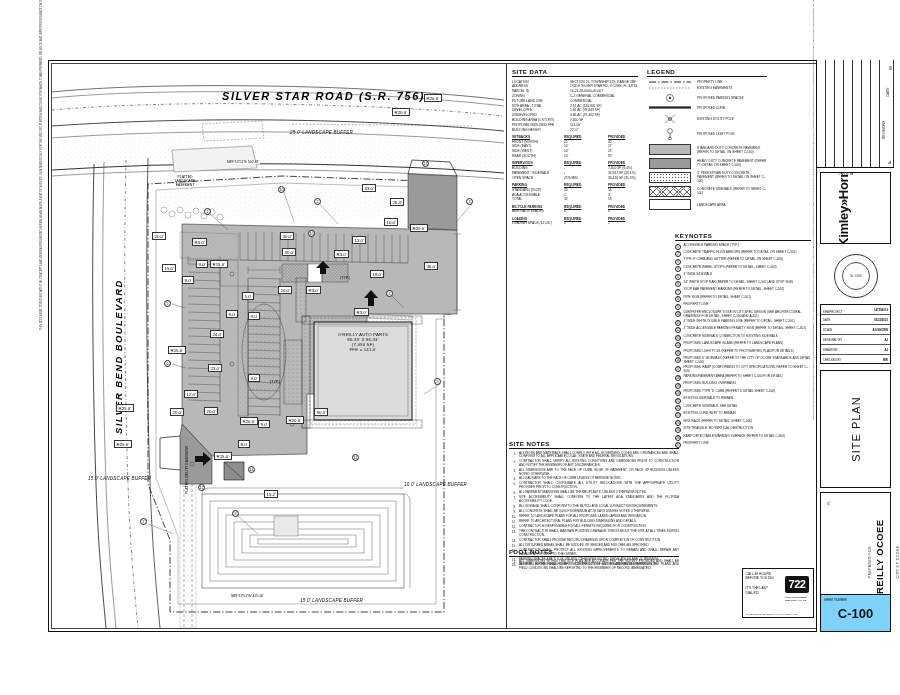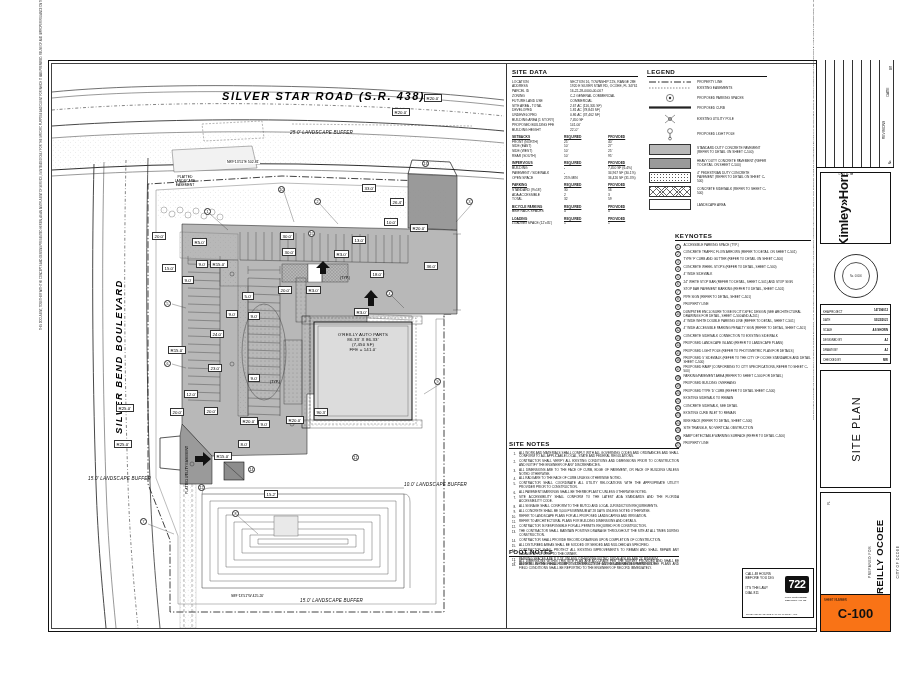--- a/index.html
+++ b/index.html
@@ -220,21 +220,21 @@
     border:0.8px solid #111; display:flex; align-items:center; justify-content:center;
   }
   .title-cell .vtext { font-size: 11px; letter-spacing: 1px; }
 
   .proj-cell {
     position:absolute; left:3px; top:432px; width:71px; height:140px;
     border:0.8px solid #111;
   }
   .sheetno-cell {
     position:absolute; left:3px; top:534px; width:71px; height:38px;
-    border:0.8px solid #111; background:#f97316;
+    border:0.8px solid #111; background:#7dd3fc;
   }
 
   
   .box811 {
     position:absolute; left: 742px; top: 568px;
     width: 72px; height: 50px; border: 0.9px solid #111; background:#fff;
     padding: 2.5px;
   }
   .b811-txt { font-size: 3.3px; line-height: 1.45; color:#111; }
   .b811-logo {
@@ -519,21 +519,21 @@
         <line x1="168" y1="192" x2="168" y2="200"></line>
         <line x1="196" y1="206" x2="228" y2="206"></line>
         <line x1="196" y1="202" x2="196" y2="210"></line>
         <line x1="228" y1="202" x2="228" y2="210"></line>
         <line x1="405" y1="170" x2="405" y2="246"></line>
         <line x1="401" y1="170" x2="409" y2="170"></line>
         <line x1="401" y1="246" x2="409" y2="246"></line>
       </g>
     </svg>
 
-    <span class="lbl road-label" style="left:170px; top:26px;">SILVER STAR ROAD (S.R. 438)</span>
+    <span class="lbl road-label" style="left:170px; top:26px;">SILVER STAR ROAD (S.R. 756)</span>
 
     <span class="lbl road-label-vert" style="left:62px; top:370px;">SILVER BEND BOULEVARD</span>
 
     <span class="lbl buffer-lbl" style="left:238px; top:66px; width:60px;">25.0' LANDSCAPE BUFFER</span>
     <span class="lbl buffer-lbl" style="left:36px; top:412px; width:58px;">15.0' LANDSCAPE BUFFER</span>
     <span class="lbl buffer-lbl" style="left:352px; top:418px; width:62px;">10.0' LANDSCAPE BUFFER</span>
     <span class="lbl buffer-lbl" style="left:248px; top:534px; width:62px;">15.0' LANDSCAPE BUFFER</span>
 
     <div class="lbl bldg-lbl" style="left:258px; top:268px; width:106px;">
       <div>O'REILLY AUTO PARTS</div>

